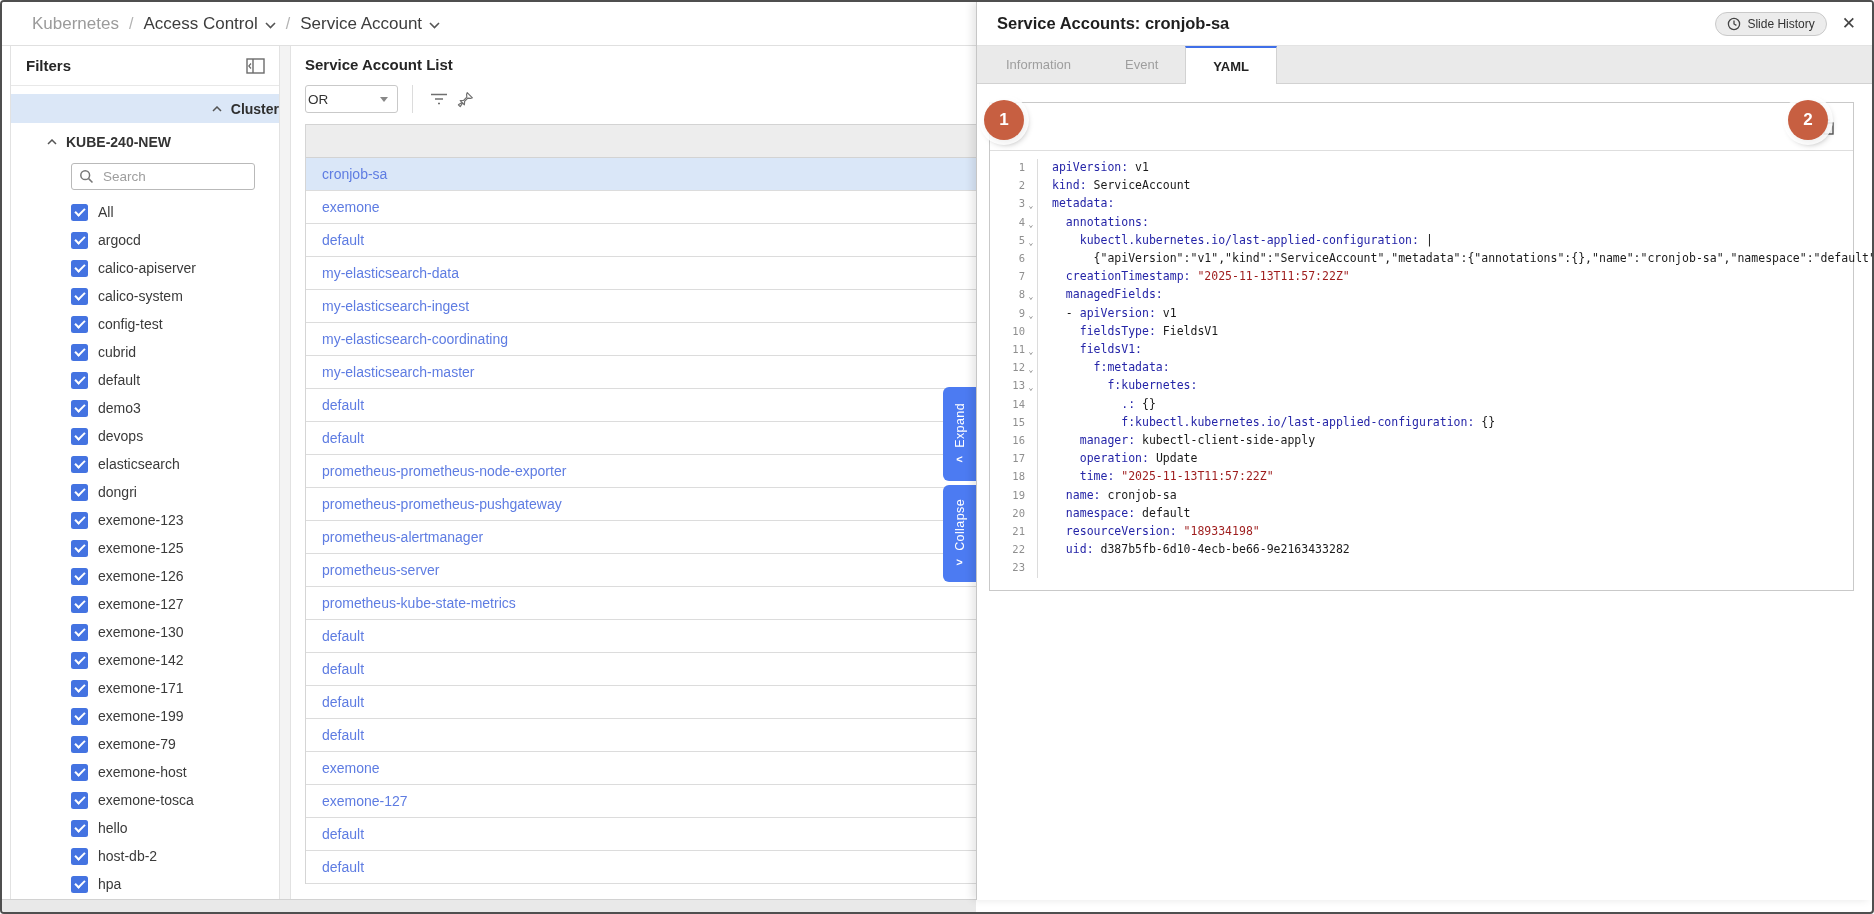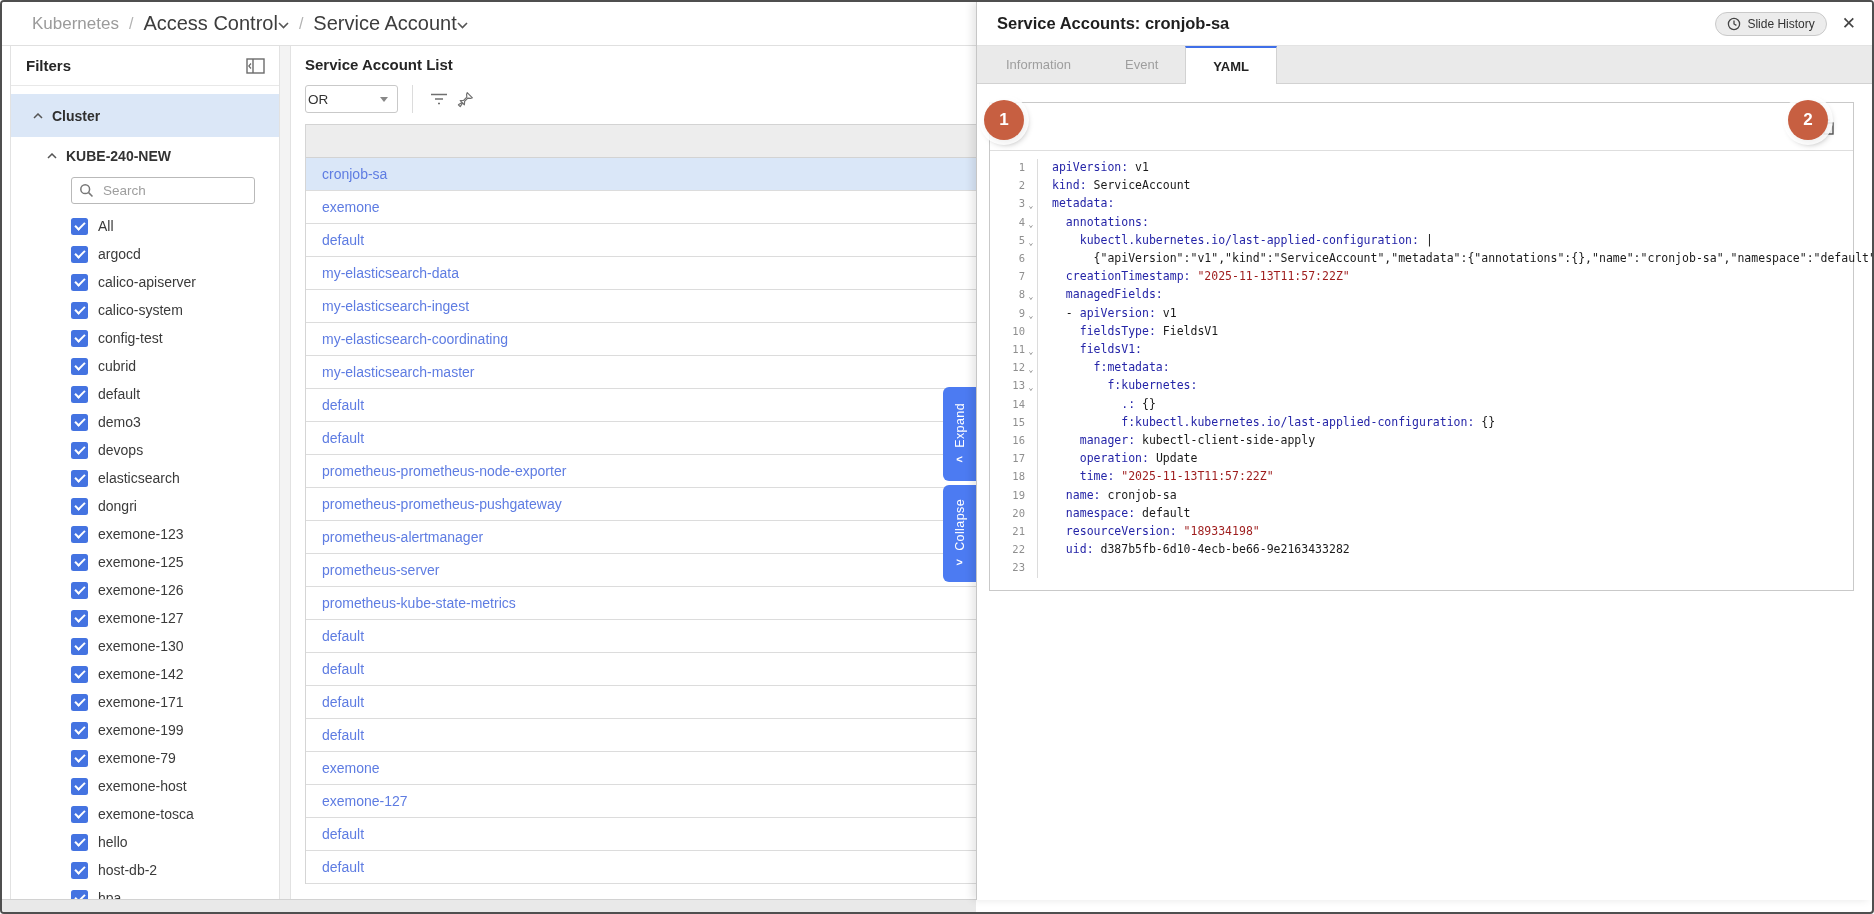--- a/index.html
+++ b/index.html
@@ -4,33 +4,33 @@
 <style>
   * { margin:0; padding:0; box-sizing:border-box; }
   html,body { width:1874px; height:914px; }
   body { font-family:"Liberation Sans", sans-serif; background:#fff; }
   .window { position:relative; width:1874px; height:914px; border:2px solid #4f4f4f; border-radius:4px; overflow:hidden; background:#fff; }
 
   
   .topbar { height:44px; display:flex; align-items:center; padding-left:30px; border-bottom:1px solid #e0e0e0; background:#fff; }
   .crumb-root { color:#9b9b9b; font-size:17px; }
   .crumb-sep { color:#b3b3b3; font-size:16px; margin:0 10px; }
-  .crumb { display:flex; align-items:center; color:#3d3d3d; font-size:20px; cursor:pointer; }
+  .crumb { display:flex; align-items:center; gap:7px; color:#3d3d3d; font-size:17px; cursor:pointer; }
   .chev-down { margin-top:3px; }
 
   
   .main { position:relative; display:flex; height:866px; }
 
   
   .sidebar { width:270px; margin-left:8px; border-left:1px solid #e2e2e2; border-right:1px solid #e2e2e2; overflow:hidden; background:#fff; }
   .filters-head { height:40px; display:flex; align-items:center; justify-content:space-between; padding:0 13px 0 15px; border-bottom:1px solid #e8e8e8; }
   .filters-title { font-size:15px; font-weight:bold; color:#262626; }
   .collapse-btn { width:22px; height:20px; display:flex; align-items:center; justify-content:center; cursor:pointer; }
   .tree-row { display:flex; align-items:center; gap:9px; font-size:14px; color:#333; }
-  .tree-row.cluster { height:43px; background:#dbe7f7; padding-left:22px; margin-top:8px; font-weight:bold; color:#2f2f2f; }
+  .tree-row.cluster { height:29px; background:#dbe7f7; padding-left:22px; margin-top:8px; font-weight:bold; color:#2f2f2f;justify-content:flex-end; }
   .tree-row.kube { height:30px; padding-left:36px; margin-top:4px; font-weight:bold; }
   .search-wrap { position:relative; margin:6px 24px 8px 60px; }
   .search-wrap input { width:100%; height:27px; border:1px solid #b9b9b9; border-radius:3px; font-size:13.5px; padding:0 8px 0 31px; color:#333; outline:none; font-family:"Liberation Sans", sans-serif; }
   .search-wrap input::placeholder { color:#9e9e9e; }
   .search-icon { position:absolute; left:8px; top:6px; }
   .ns-list { list-style:none; }
   .ns-item { height:28px; display:flex; align-items:center; gap:10px; padding-left:60px; font-size:14px; color:#3a3a3a; cursor:pointer; }
   .cbx { width:17px; height:17px; min-width:17px; background:#4473e1; border-radius:2.5px; position:relative; }
   .cbx::after { content:""; position:absolute; left:3.5px; top:4.5px; width:8px; height:4px; border-left:2px solid #fff; border-bottom:2px solid #fff; transform:rotate(-45deg); }
 

